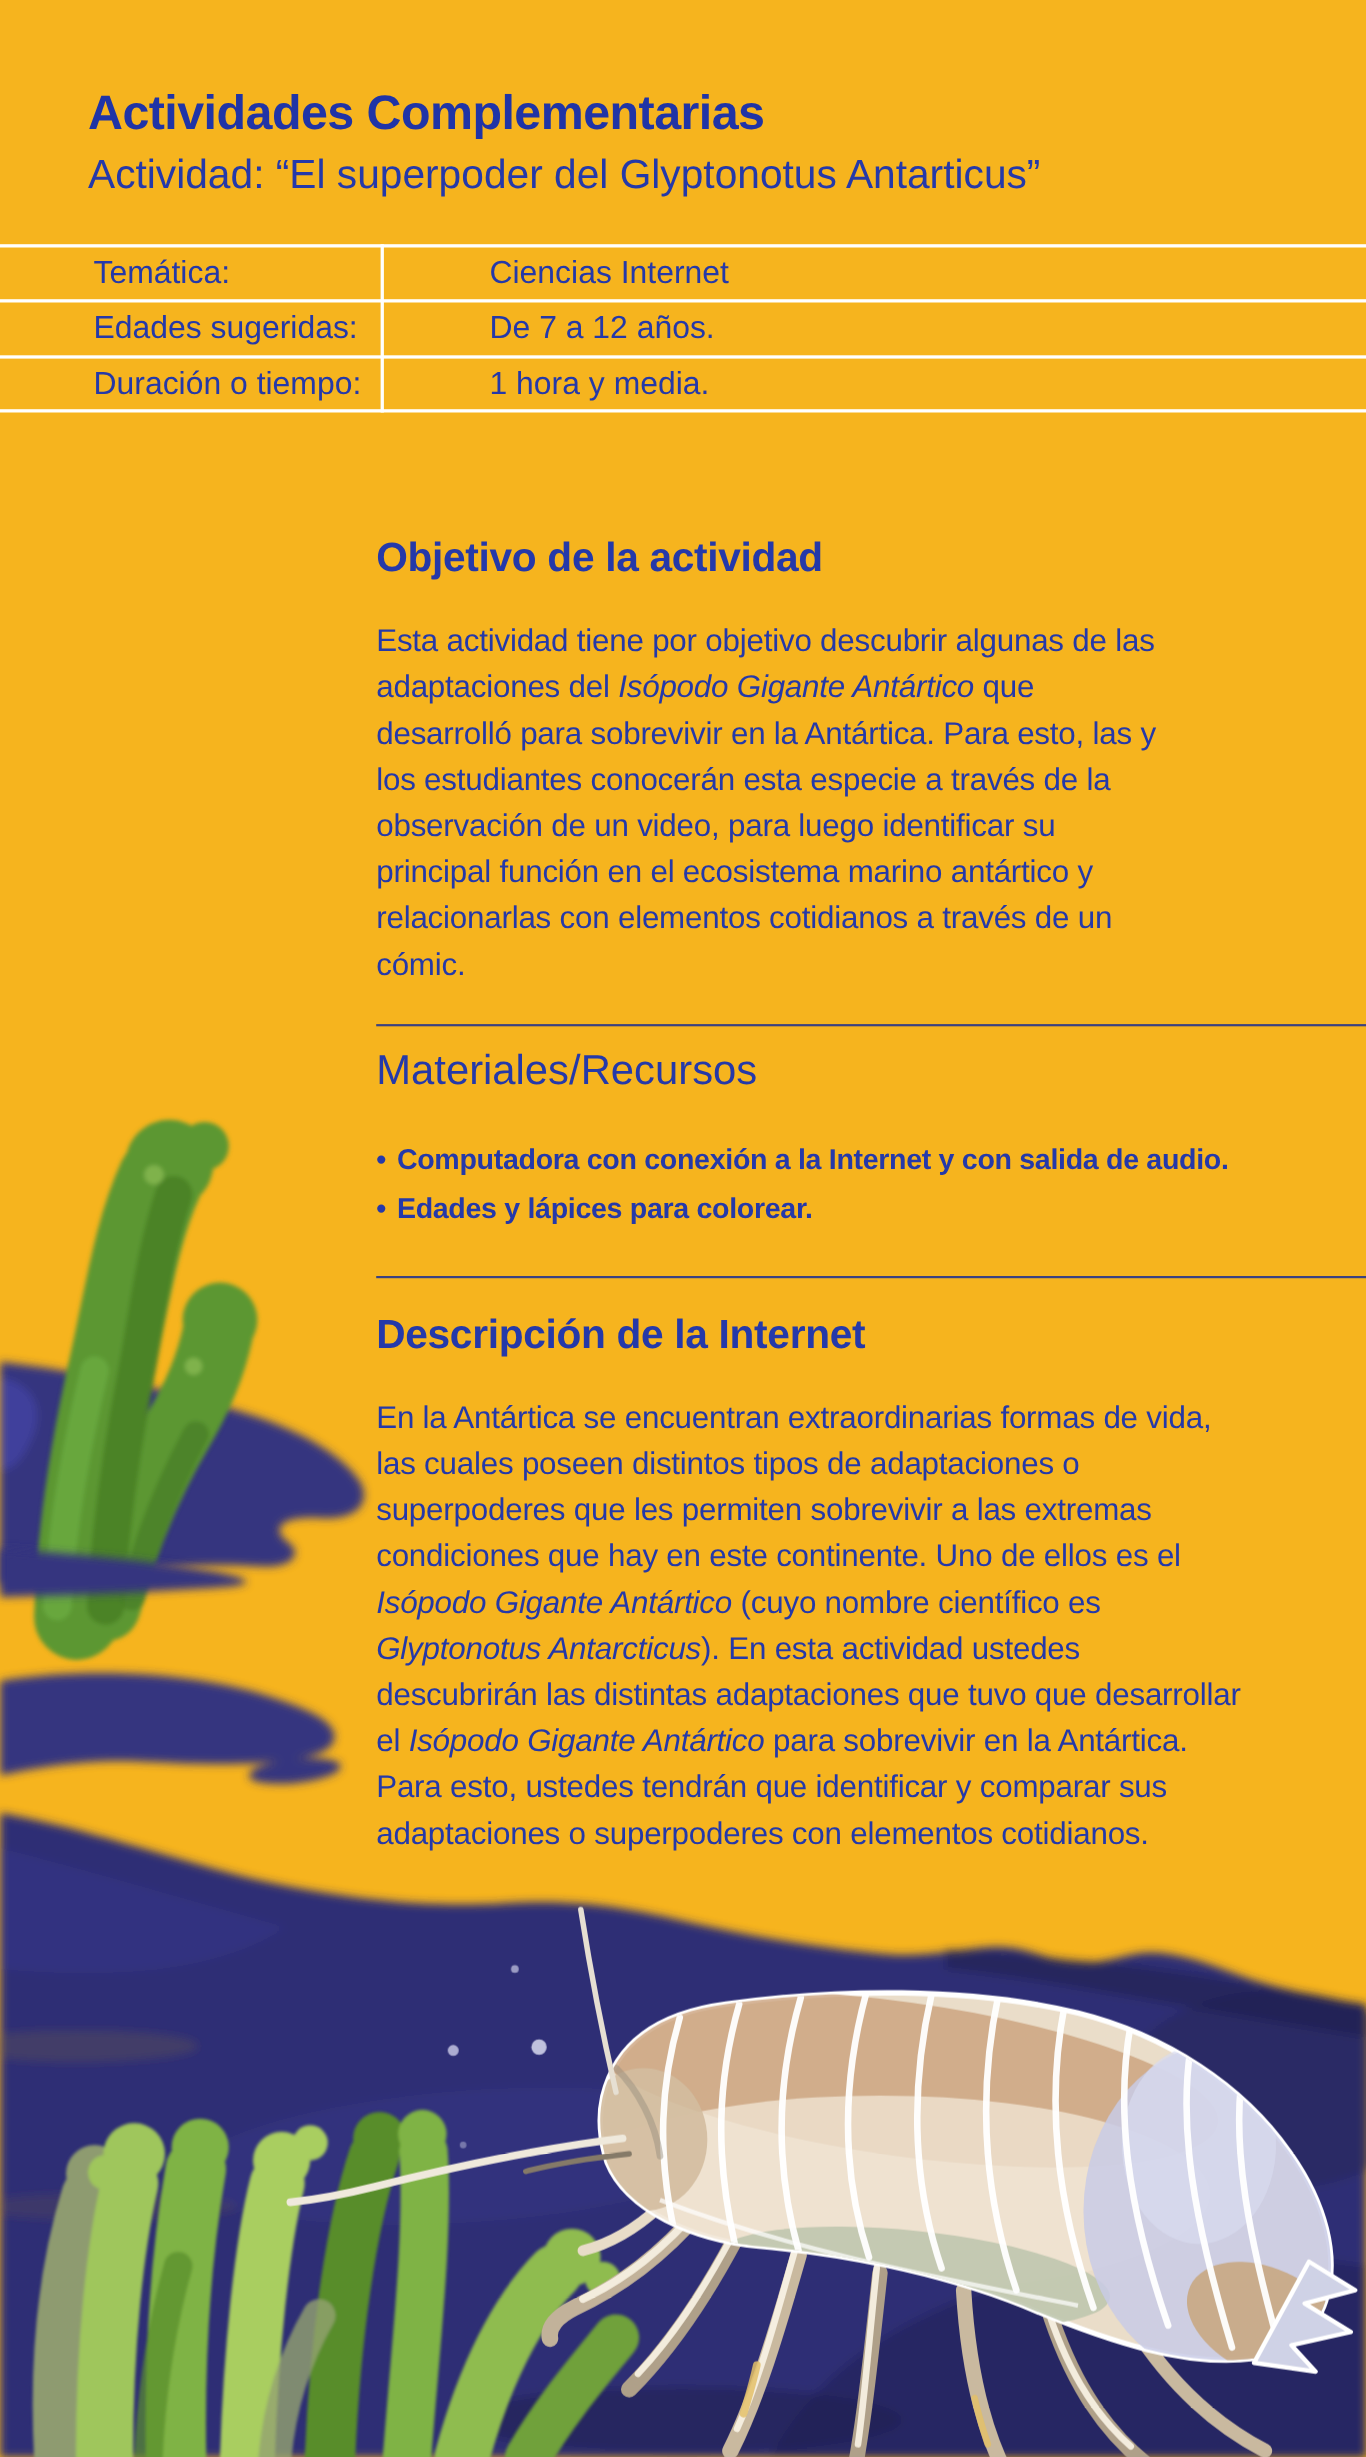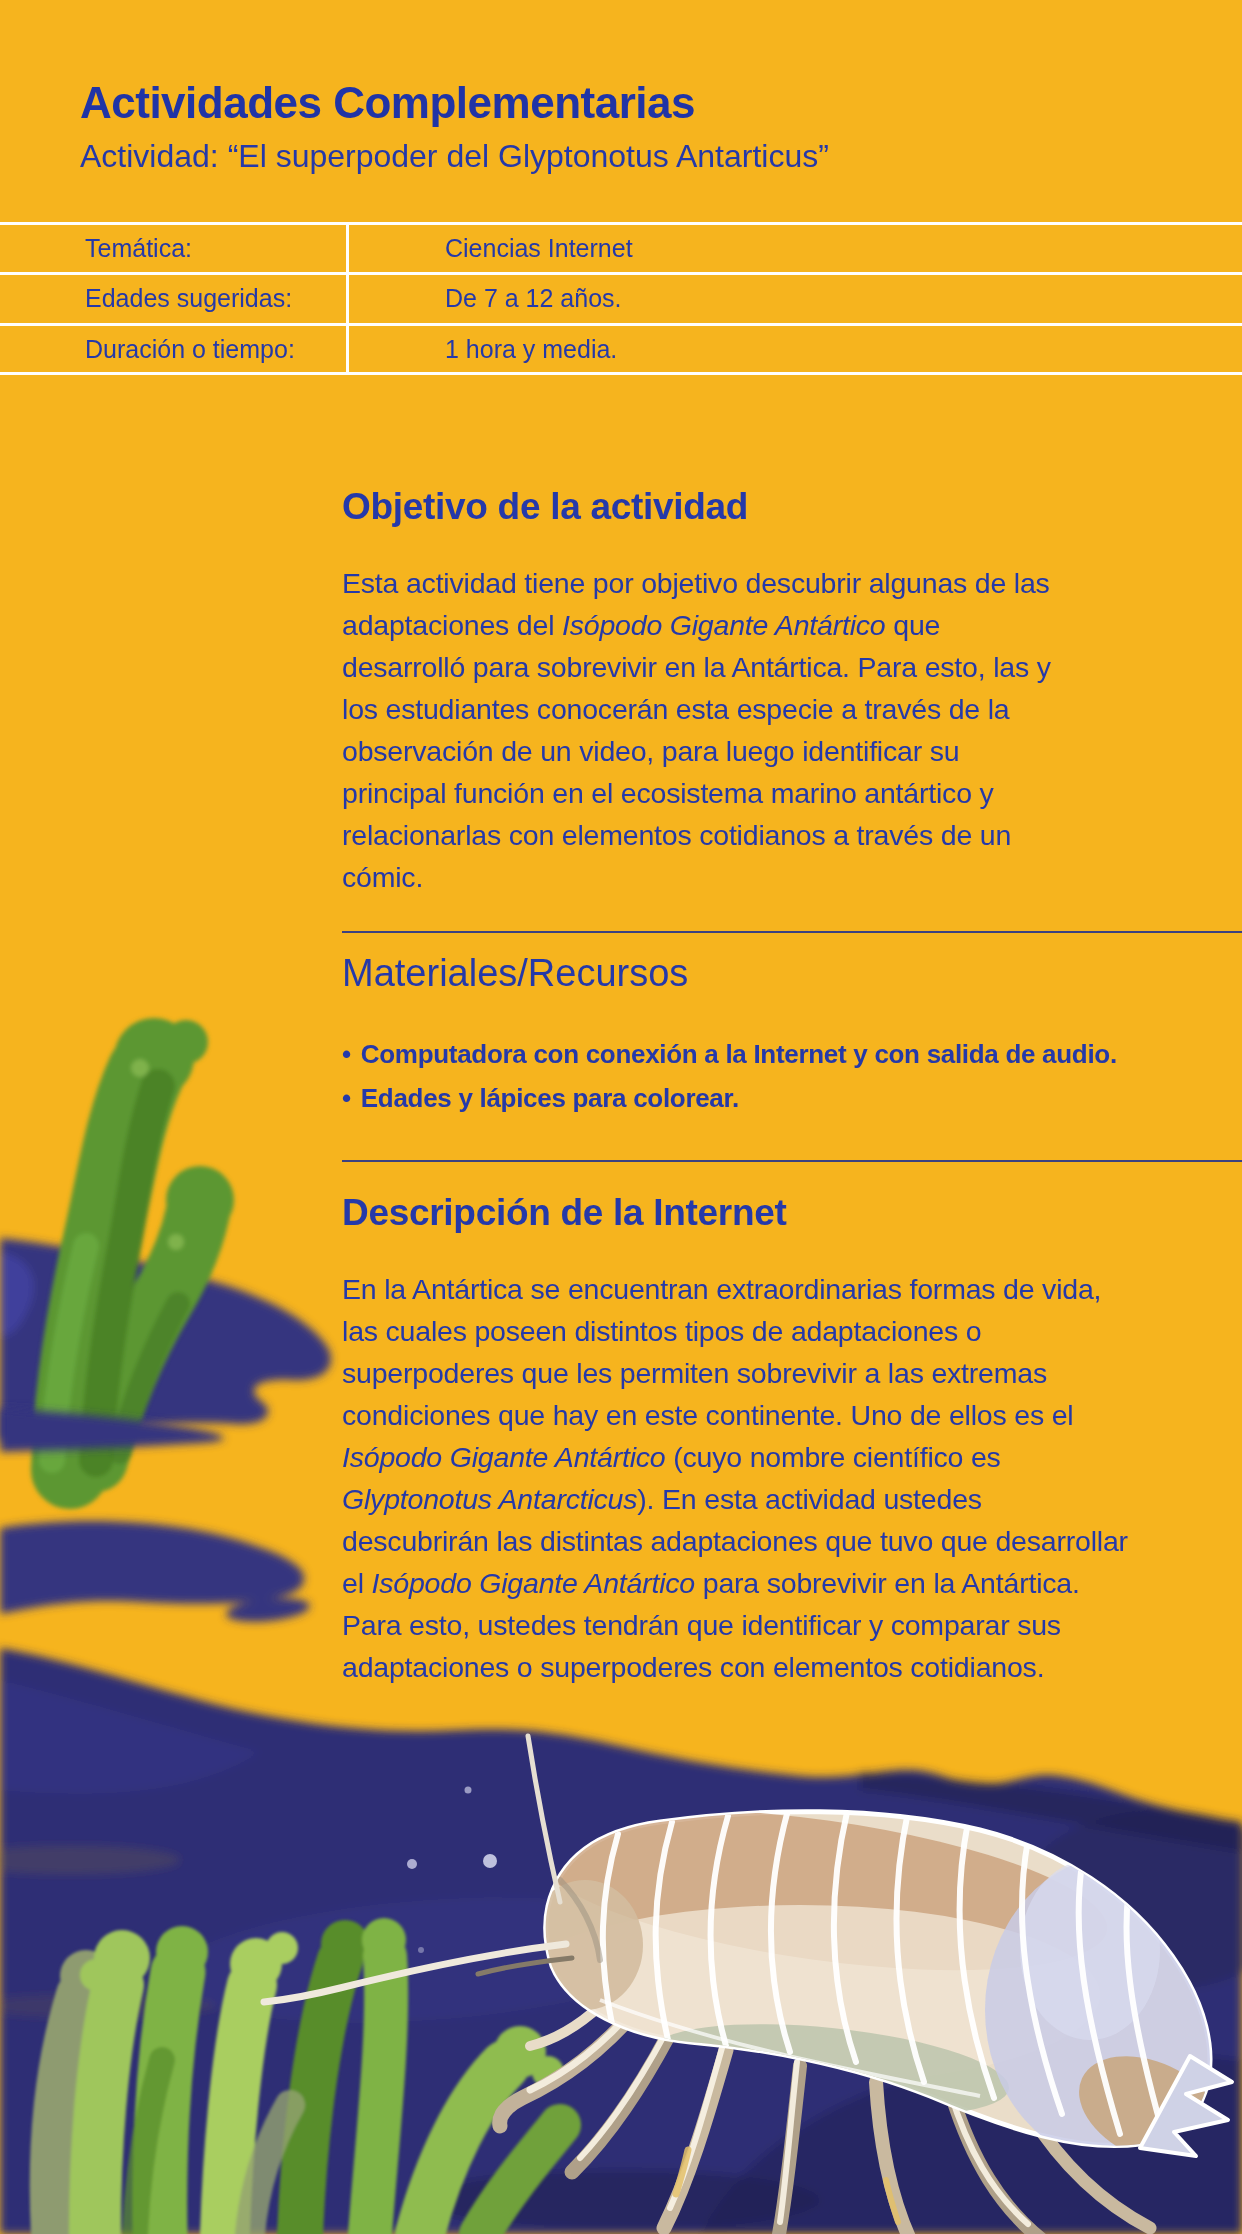--- a/index.html
+++ b/index.html
@@ -10,25 +10,25 @@
     color:#2539A9;
   }
   .illustration{position:absolute;left:0;top:0;width:1242px;height:2234px;z-index:1;}
   .text-layer{position:absolute;left:0;top:0;width:1242px;height:1630px;z-index:2;}
   .page-title{
     position:absolute;left:80px;top:78px;margin:0;
     font-size:44px;font-weight:700;letter-spacing:-0.5px;color:#2034A6;
   }
   .subtitle{
     position:absolute;left:80px;top:138px;margin:0;
-    font-size:32px;font-weight:400;color:#2539A9;
+    font-size:37px;font-weight:400;color:#2539A9;
   }
   .tbl-line{position:absolute;left:0;width:1242px;height:3px;background:#FFFFFF;}
   .tbl-vline{position:absolute;left:346px;top:222px;width:3px;height:153px;background:#FFFFFF;}
-  .tbl-row{position:absolute;left:0;width:1242px;height:48px;font-size:25px;line-height:48px;}
+  .tbl-row{position:absolute;left:0;width:1242px;height:48px;font-size:29px;line-height:48px;}
   .tbl-label{position:absolute;left:85px;}
   .tbl-value{position:absolute;left:445px;}
   .sec-heading{
     position:absolute;left:342px;margin:0;
     font-size:37px;font-weight:700;letter-spacing:-0.3px;
   }
   .sec-heading-light{
     position:absolute;left:342px;margin:0;
     font-size:38px;font-weight:400;
   }

